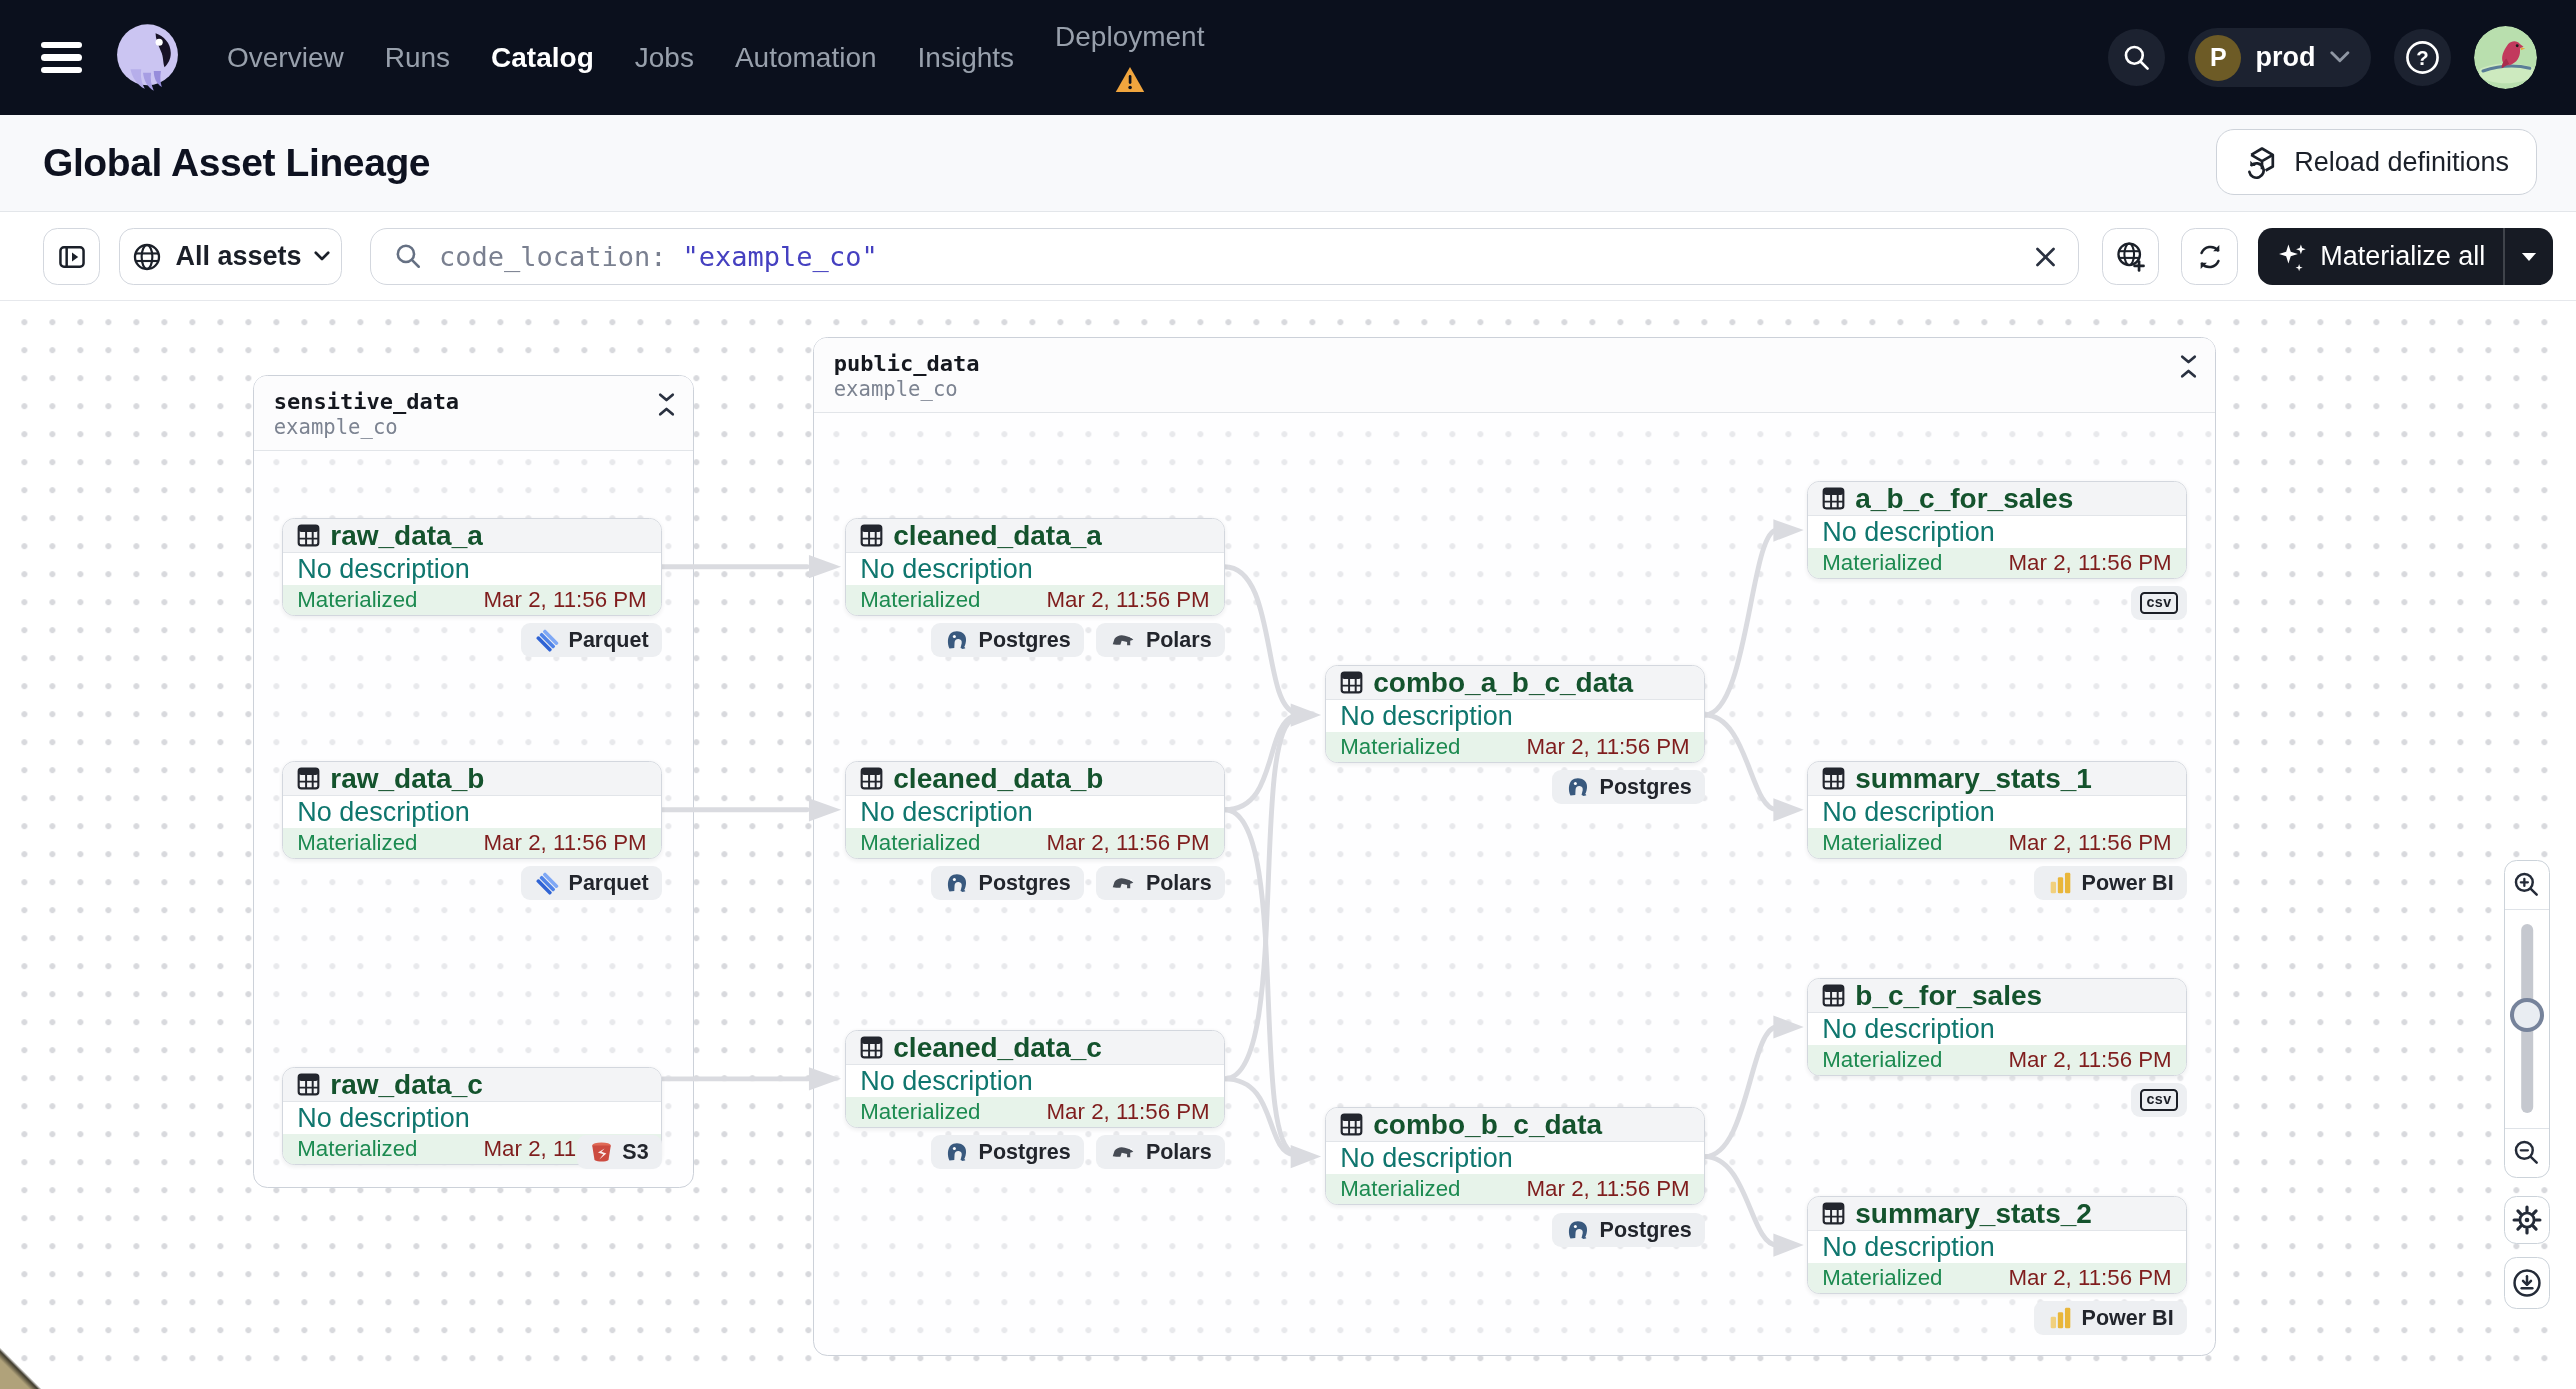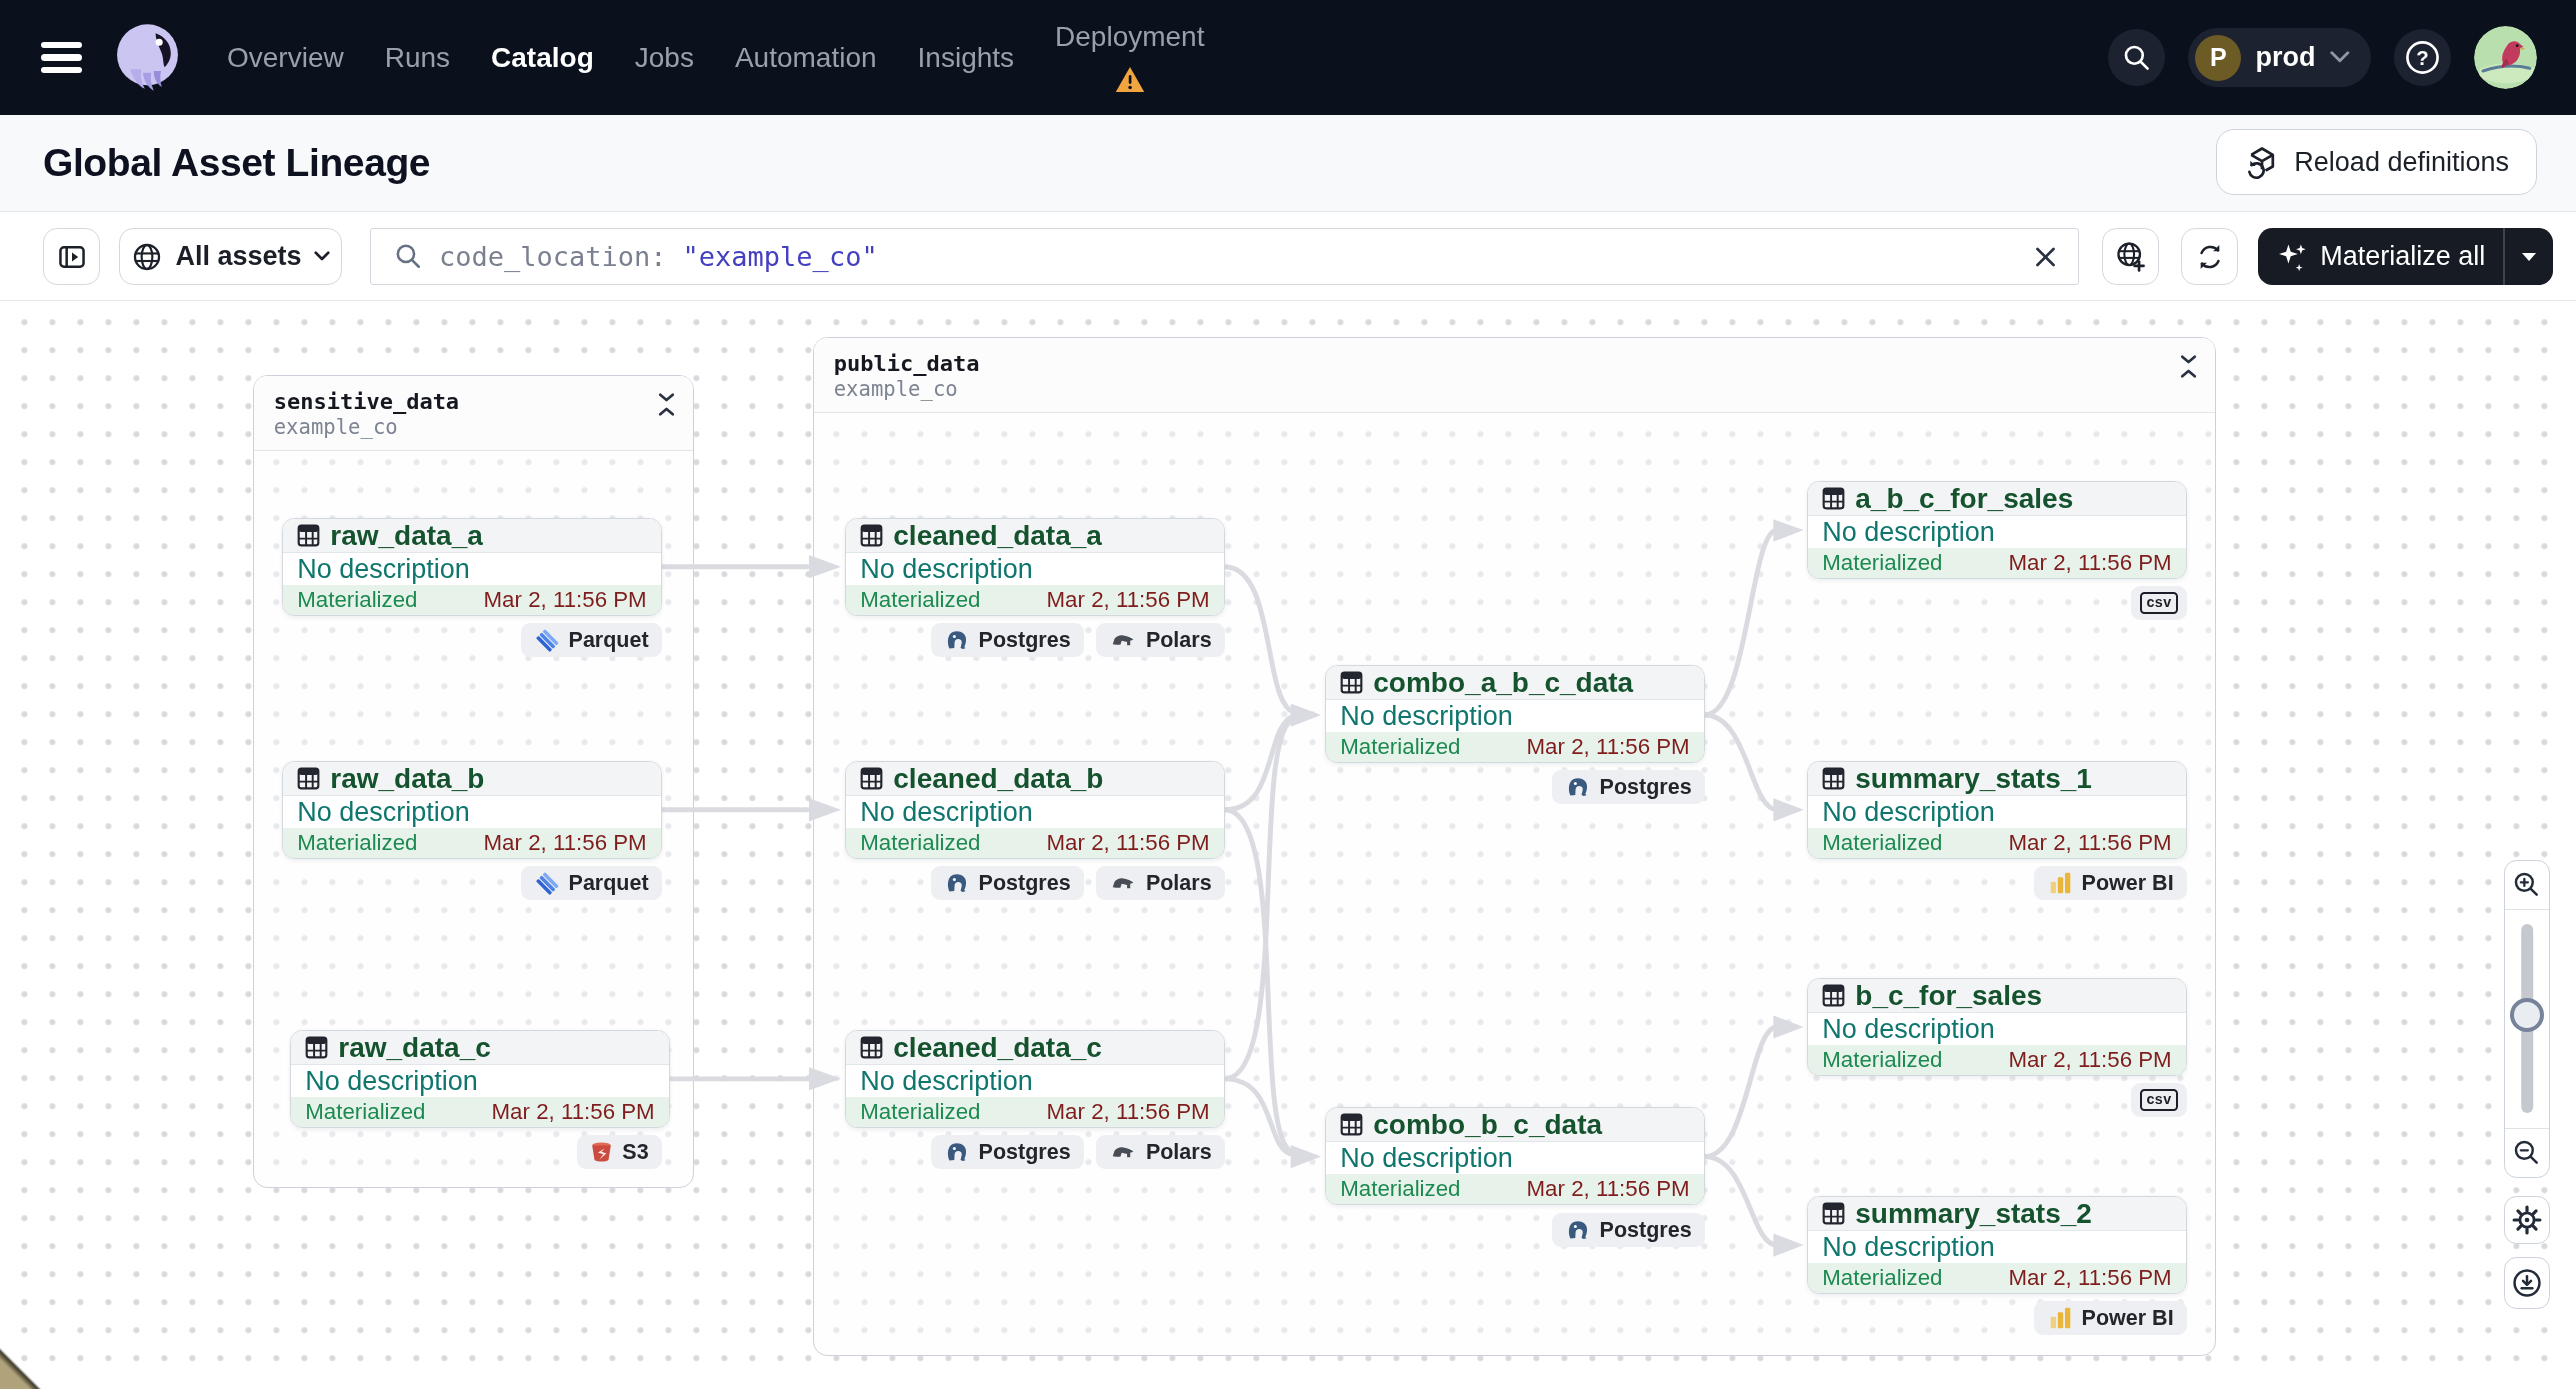--- a/index.html
+++ b/index.html
@@ -44,21 +44,21 @@
 
   
   .tbar { position:absolute; left:0; top:212px; width:2576px; height:89px; background:#ffffff; border-bottom:1.8px solid #e6e8ec; }
   .obtn {
     position:absolute; top:16px; height:57px; border:1.8px solid #d3d7de; border-radius:14.3px;
     background:#fff; display:flex; align-items:center; justify-content:center; cursor:pointer;
   }
   .allassets { left:119px; width:223px; gap:12.5px; font-size:27px; font-weight:600; color:#1b1f28; }
   .searchbox {
     position:absolute; left:370px; top:16px; width:1709px; height:57px;
-    border:1.8px solid #d3d7de; border-radius:3px; background:#fff;
+    border:1.8px solid #d3d7de; border-radius:17px; background:#fff;
     display:flex; align-items:center; padding:0 23px; gap:16px;
     font-family:"DejaVu Sans Mono", monospace; font-size:27px;
   }
   .q-prefix { color:#7a8090; }
   .q-value { color:#4540c0; }
   .clear-x { position:absolute; right:19.7px; top:50%; transform:translateY(-50%); cursor:pointer; display:flex; }
   .matbtn {
     position:absolute; left:2258px; top:16px; width:295px; height:57px;
     background:#171b24; border-radius:14.3px; display:flex; align-items:stretch; color:#fff; cursor:pointer;
   }
@@ -384,21 +384,21 @@
         <g transform="rotate(45 14 14)">
           <rect x="3" y="7" width="22" height="4" rx="1.4" fill="#7fa8f5"></rect>
           <rect x="3" y="12.2" width="22" height="4" rx="1.4" fill="#4f83e8"></rect>
           <rect x="3" y="17.4" width="22" height="4" rx="1.4" fill="#2f63d4"></rect>
         </g>
       </svg>
     <span>Parquet</span>
   </div>
 </div>
 
-<div class="node" style="left:282px; top:1030px;margin-left:8px;">
+<div class="node" style="left:282px; top:1067px;">
   <div class="node-h">
     <svg width="25" height="25" viewBox="0 0 28 28">
         <rect x="3" y="3" width="22" height="22" rx="3" fill="none" stroke="#23262e" stroke-width="2.4"></rect>
         <rect x="3" y="3" width="22" height="7" rx="3" fill="#23262e"></rect>
         <path d="M3 17.5h22M11.3 10v15M18.7 10v15" stroke="#23262e" stroke-width="2.2"></path>
       </svg>
     <span class="nname">raw_data_c</span>
   </div>
   <div class="node-b">No description</div>
   <div class="node-f">

